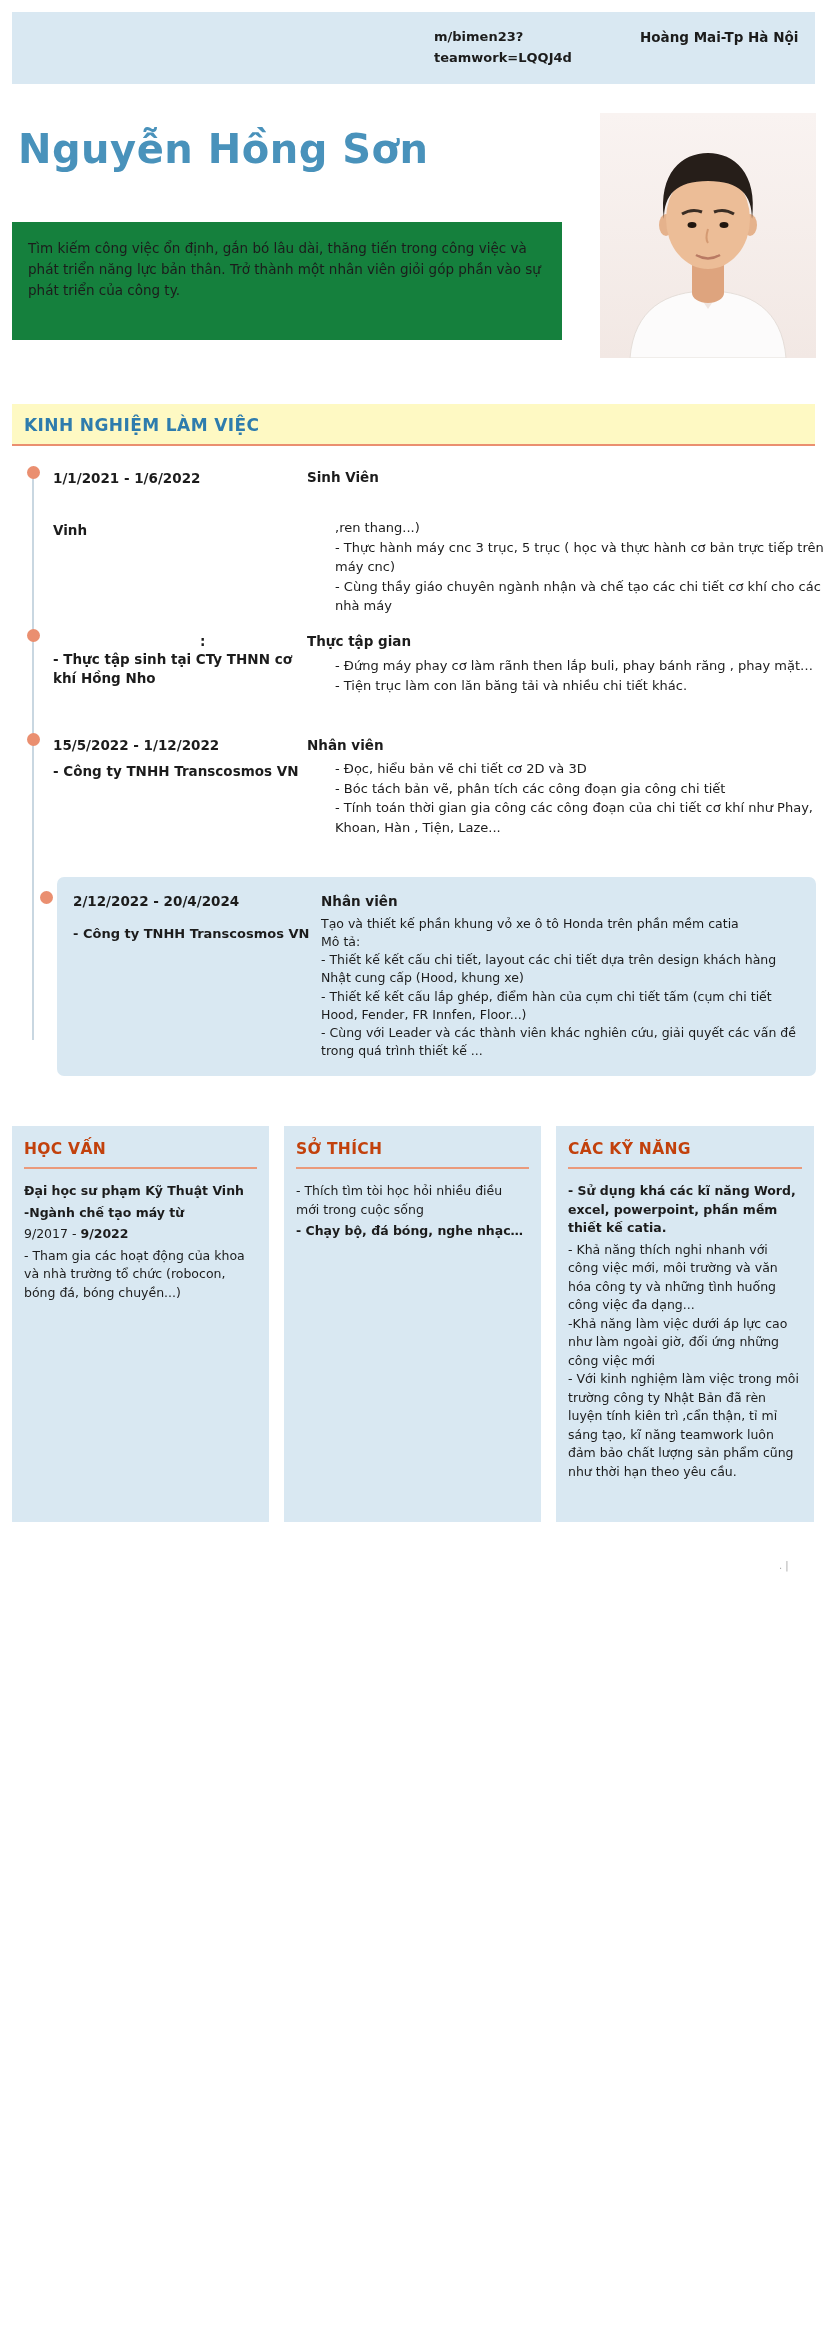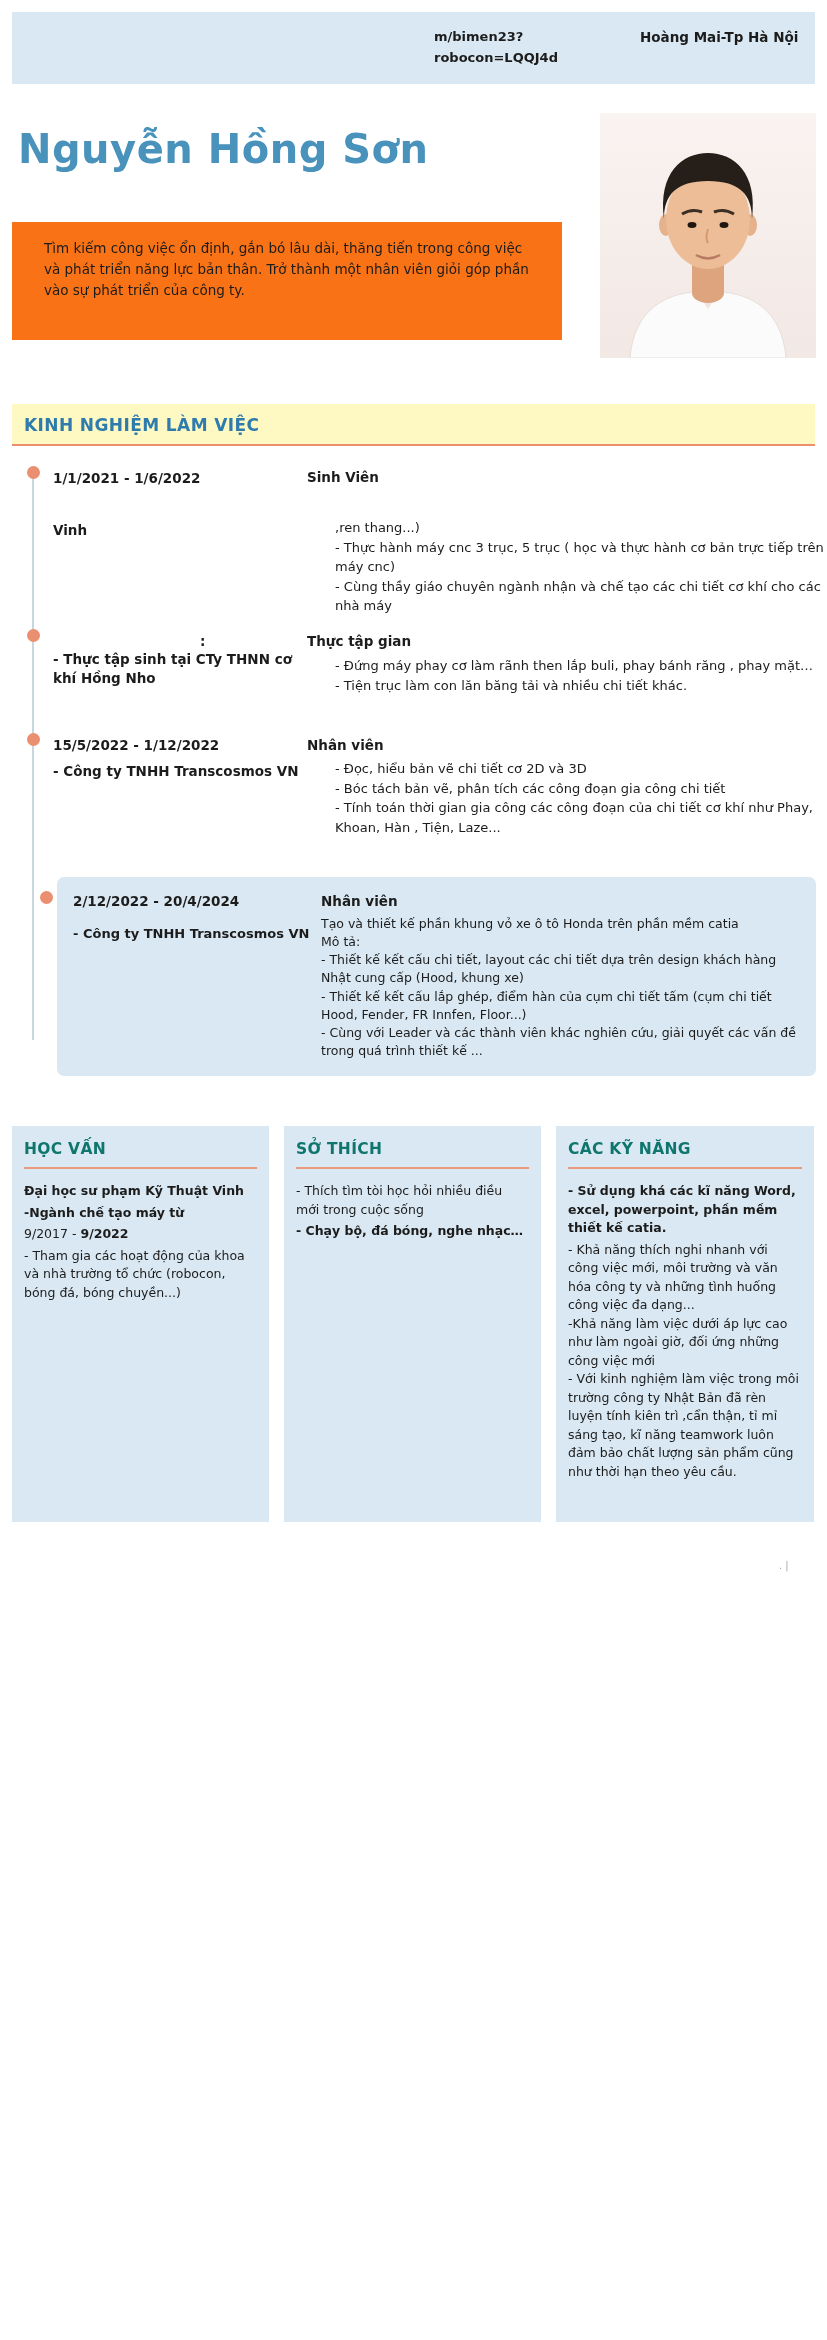--- a/index.html
+++ b/index.html
@@ -11,21 +11,21 @@
   }
   .page { position:relative; width:827px; height:2340px; overflow:hidden; }
 
   
   .topbar { position:absolute; left:12px; top:12px; width:803px; height:72px; background:#d9e8f2; }
   .topbar-ref { position:absolute; left:422px; top:15px; font-size:13px; font-weight:bold; line-height:1.6; }
   .topbar-loc { position:absolute; left:628px; top:17px; font-size:13.5px; font-weight:bold; }
 
   
   .name { position:absolute; left:18px; top:126px; font-size:40px; font-weight:bold; color:#4992bb; letter-spacing:0.5px; }
-  .summary { position:absolute; left:12px; top:222px; width:550px; min-height:118px; background:#f97316; padding:16px 32px; font-size:13.5px; line-height:1.55; }
+  .summary { position:absolute; left:12px; top:222px; width:550px; min-height:118px; background:#15803d; padding:16px 16px; font-size:13.5px; line-height:1.55; }
   .photo { position:absolute; left:600px; top:113px; width:216px; height:245px; overflow:hidden; background:#f7f1ee; }
 
   
   .exp-band { position:absolute; left:12px; top:404px; width:803px; height:42px; background:#fef9c3; border-bottom:2px solid #ea8f70; }
   .exp-title { padding:11px 0 0 12px; color:#2e7cad; font-weight:bold; font-size:17px; letter-spacing:0.4px; }
 
   
   .tl-line { position:absolute; left:32px; top:472px; width:2px; height:568px; background:#c9d7e1; }
   .dot { position:absolute; width:13px; height:13px; border-radius:50%; background:#ea8f70; }
   .dot1{ left:27px; top:466px; } .dot2{ left:27px; top:629px; } .dot3{ left:27px; top:733px; } .dot4{ left:40px; top:891px; }
@@ -52,37 +52,37 @@
   .d4 { font-weight:bold; font-size:13.5px; margin-bottom:16px; }
   .o4 { font-weight:bold; font-size:13px; line-height:1.4; }
   .r4 { font-weight:bold; font-size:13.5px; margin-bottom:6px; }
   .b4 { font-size:12.5px; line-height:1.45; white-space:pre-line; }
 
   
   .infobox { position:absolute; top:1126px; height:396px; background:#d9e8f2; padding:14px 12px; }
   .ib1{ left:12px;  width:257px; }
   .ib2{ left:284px; width:257px; }
   .ib3{ left:556px; width:258px; }
-  .ib-title { color:#0f766e; font-weight:bold; font-size:15.5px; letter-spacing:0.3px; border-bottom:2px solid #ea9a7c; padding-bottom:9px; margin-bottom:13px; }
+  .ib-title { color:#c2410c; font-weight:bold; font-size:15.5px; letter-spacing:0.3px; border-bottom:2px solid #ea9a7c; padding-bottom:9px; margin-bottom:13px; }
   .infobox p { font-size:12.5px; line-height:1.48; margin:0 0 3px; }
   .bold { font-weight:bold; }
   .mt10 { margin-top:12px; }
   .pre { white-space:pre-line; }
 
   .footer-mark { position:absolute; left:779px; top:1560px; font-size:10px; color:#a9a9a9; }
 </style>
 </head>
 <body>
 
 <div class="page">
 
   <header class="topbar">
     <div class="topbar-ref">
       <div>m/bimen23?</div>
-      <div>robocon=LQQJ4d</div>
+      <div>teamwork=LQQJ4d</div>
     </div>
     <div class="topbar-loc">Hoàng Mai-Tp Hà Nội</div>
   </header>
 
   <h1 class="name">Nguyễn Hồng Sơn</h1>
   <div class="summary">Tìm kiếm công việc ổn định, gắn bó lâu dài, thăng tiến trong công việc và phát triển năng lực bản thân. Trở thành một nhân viên giỏi góp phần vào sự phát triển của công ty.</div>
 
   <div class="photo">
     <svg viewBox="0 0 216 245" width="216" height="245" aria-hidden="true">
       <defs>

